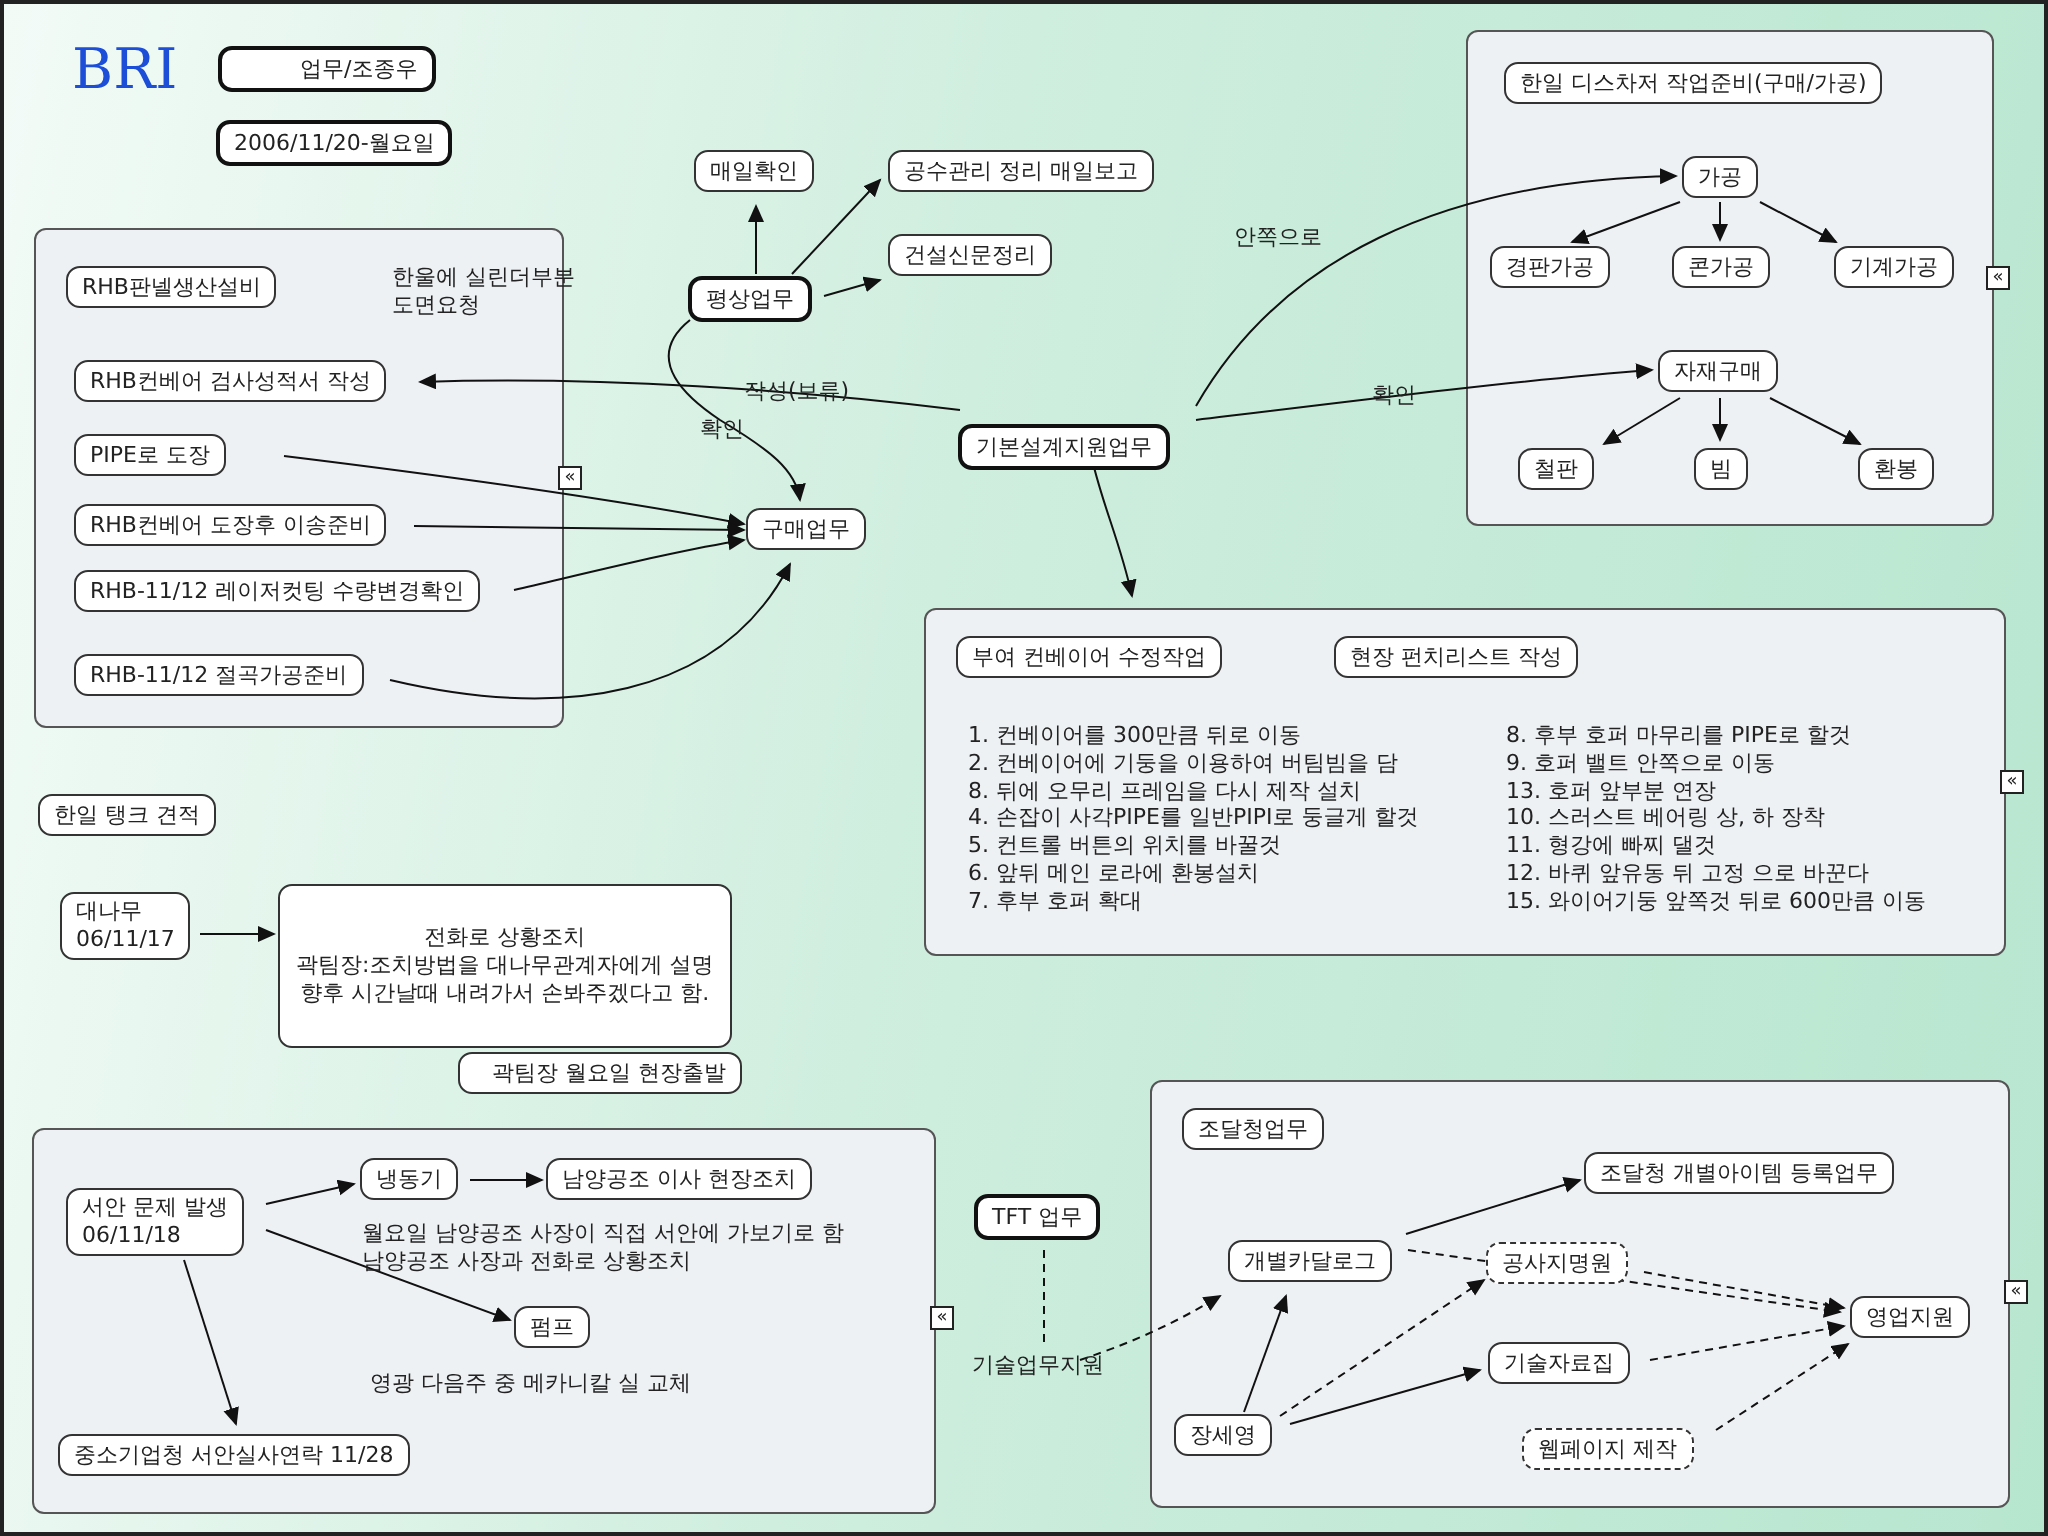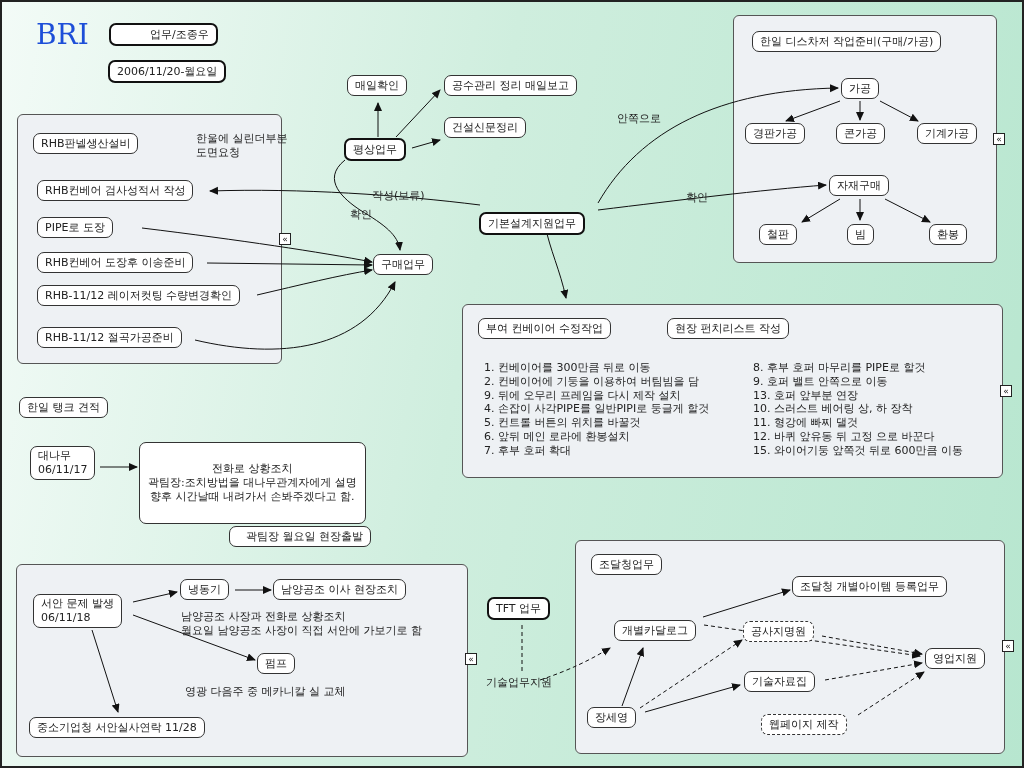--- a/index.html
+++ b/index.html
@@ -128,21 +128,21 @@
 <div class="node" style="left:759px;top:224px;">철판</div>
 <div class="node" style="left:847px;top:224px;">빔</div>
 <div class="node" style="left:929px;top:224px;">환봉</div>
 <div class="collapse" style="left:993px;top:133px;">«</div>
 
 <div class="node" style="left:478px;top:318px;">부여 컨베이어 수정작업</div>
 <div class="node" style="left:667px;top:318px;">현장 펀치리스트 작성</div>
 <div class="list" style="left:484px;top:361px;">
   <div>1. 컨베이어를 300만큼 뒤로 이동</div>
   <div>2. 컨베이어에 기둥을 이용하여 버팀빔을 담</div>
-  <div>9. 뒤에 오무리 프레임을 다시 제작 설치</div>
+  <div>8. 뒤에 오무리 프레임을 다시 제작 설치</div>
   <div>4. 손잡이 사각PIPE를 일반PIPI로 둥글게 할것</div>
   <div>5. 컨트롤 버튼의 위치를 바꿀것</div>
   <div>6. 앞뒤 메인 로라에 환봉설치</div>
   <div>7. 후부 호퍼 확대</div>
 </div>
 <div class="list" style="left:753px;top:361px;">
   <div>8. 후부 호퍼 마무리를 PIPE로 할것</div>
   <div>9. 호퍼 밸트 안쪽으로 이동</div>
   <div>13. 호퍼 앞부분 연장</div>
   <div>10. 스러스트 베어링 상, 하 장착</div>
@@ -164,22 +164,22 @@
 </div>
 <div class="node" style="left:229px;top:526px;padding-left:16px;">곽팀장 월요일 현장출발</div>
 
 <div class="node" style="left:33px;top:594px;line-height:14px;">
   <div>서안 문제 발생</div>
   <div>06/11/18</div>
 </div>
 <div class="node" style="left:180px;top:579px;">냉동기</div>
 <div class="node" style="left:273px;top:579px;">남양공조 이사 현장조치</div>
 <div class="text" style="left:181px;top:610px;">
+  <div>월요일 남양공조 사장이 직접 서안에 가보기로 함</div>
   <div>남양공조 사장과 전화로 상황조치</div>
-  <div>월요일 남양공조 사장이 직접 서안에 가보기로 함</div>
 </div>
 <div class="node" style="left:257px;top:653px;">펌프</div>
 <div class="text" style="left:185px;top:685px;">영광 다음주 중 메카니칼 실 교체</div>
 <div class="node" style="left:29px;top:717px;">중소기업청 서안실사연락 11/28</div>
 <div class="collapse" style="left:465px;top:653px;">«</div>
 
 <div class="node bold" style="left:487px;top:597px;">TFT 업무</div>
 <div class="linklabel" style="left:486px;top:675px;">기술업무지원</div>
 
 <div class="node" style="left:591px;top:554px;">조달청업무</div>

